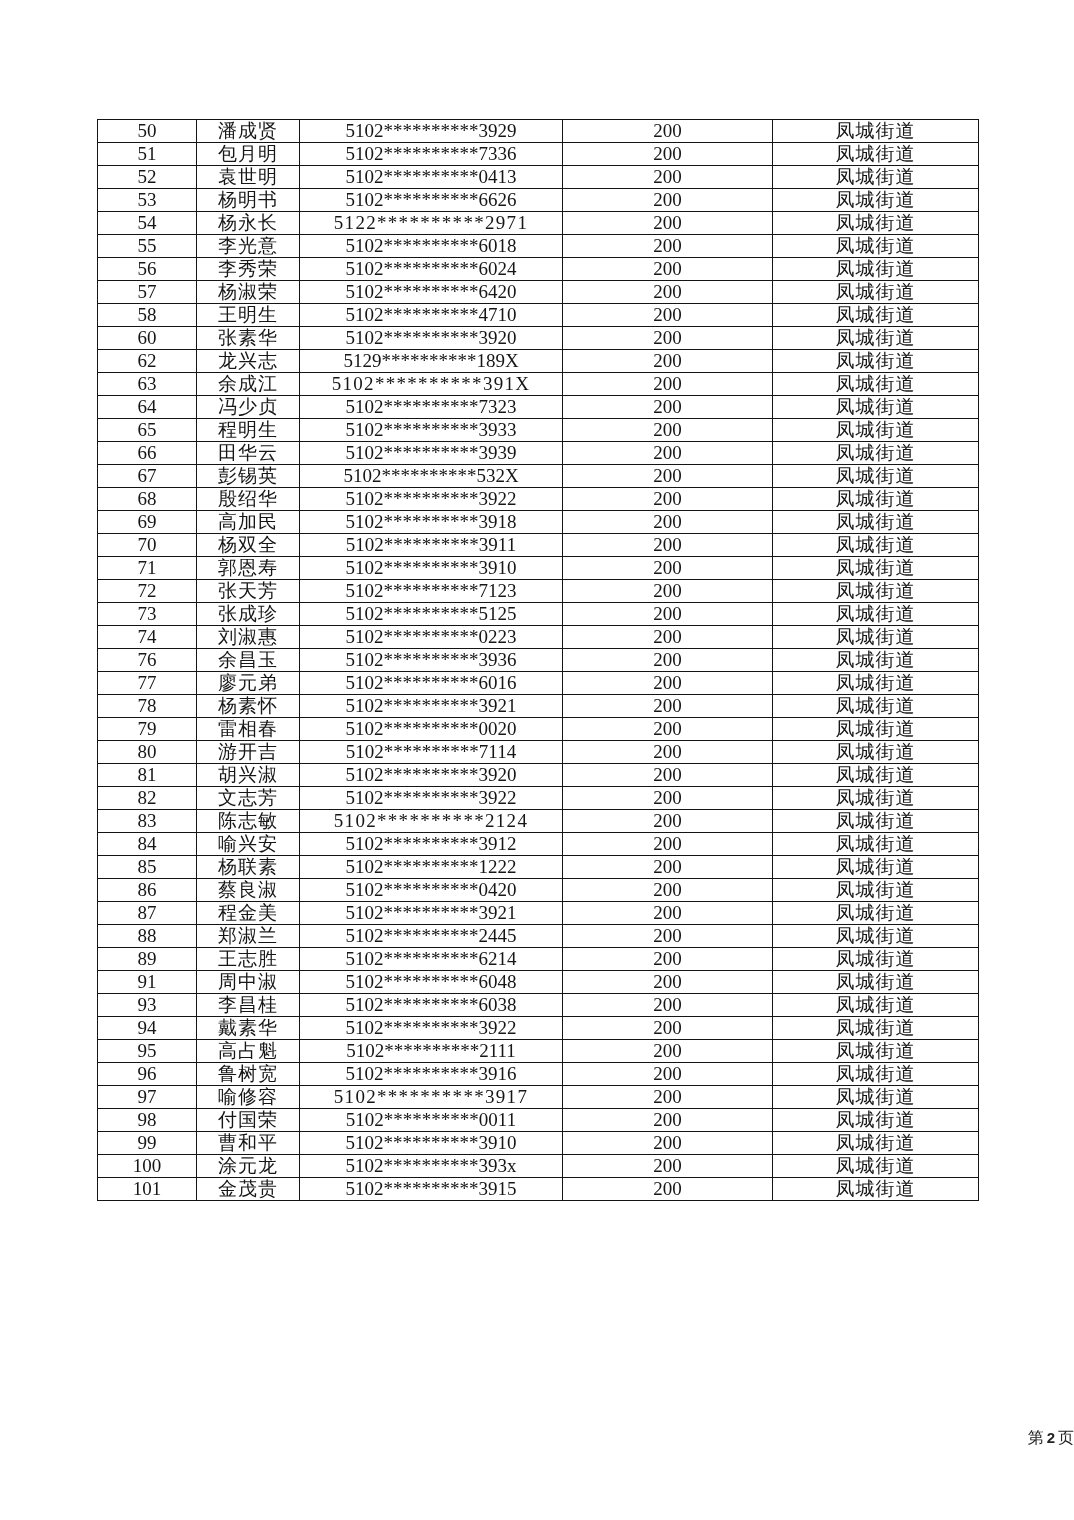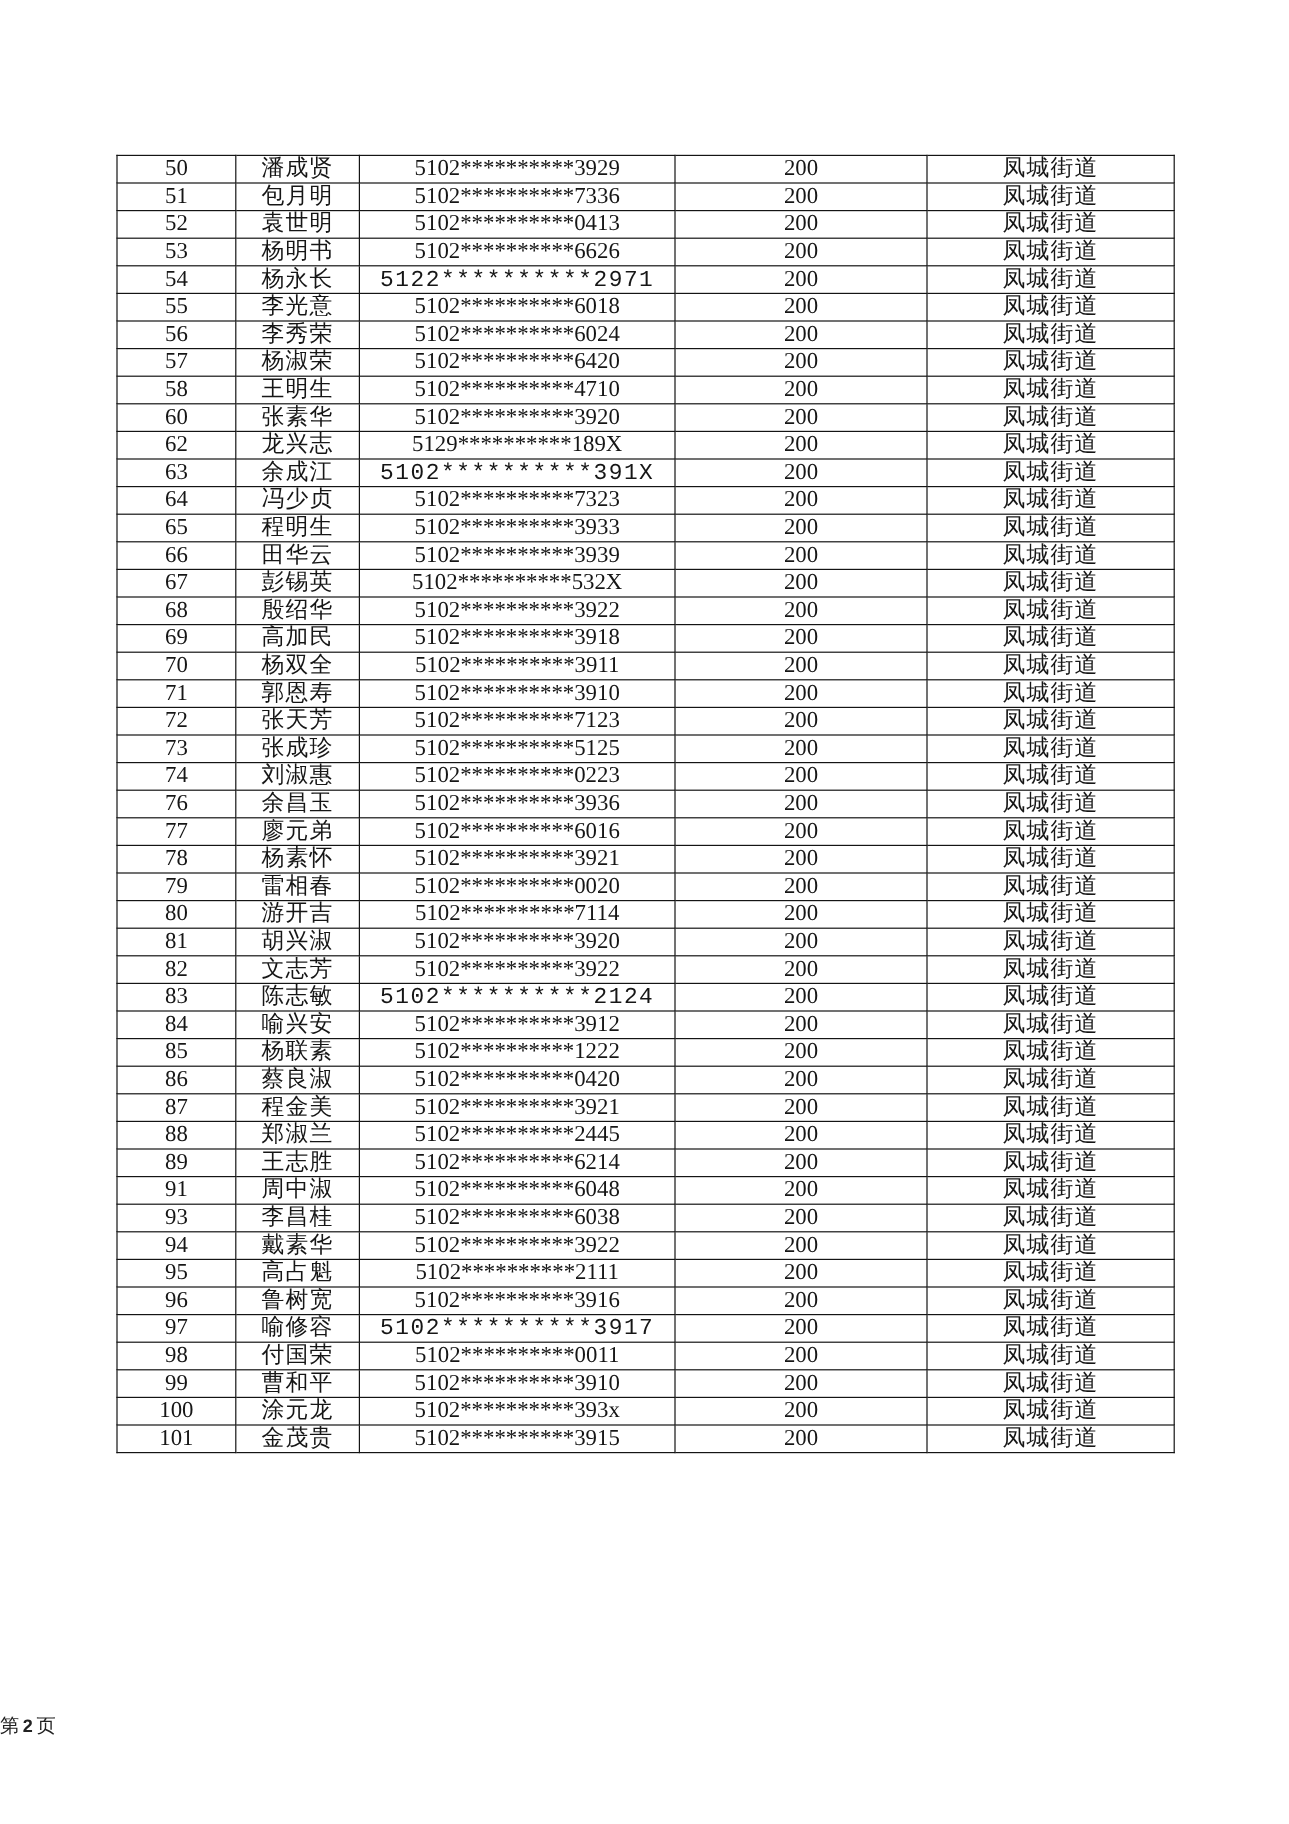--- a/index.html
+++ b/index.html
@@ -15,21 +15,21 @@
   .page {
     position: relative;
     width: 1074px;
     height: 1520px;
     background: #ffffff;
     overflow: hidden;
   }
   table.roster {
     position: absolute;
     left: 97px;
-    top: 129px;
+    top: 119px;
     width: 881px;
     border-collapse: collapse;
     table-layout: fixed;
     border-radius: 29px;
   }
   table.roster, table.roster td {
     border: 1.8px solid #141414;
   }
   table.roster td {
     height: 22px;
@@ -43,28 +43,27 @@
   }
   td.cell-name, td.cell-street {
     font-size: 19px;
     letter-spacing: 1px;
   }
   td.cell-id {
     font-size: 19px;
   }
   td.cell-id.spaced {
     letter-spacing: 1.3px;
-    font-family: Liberation Mono, monospace;
   }
   .footer {
     position: absolute;
     left: 0;
     top: 1428px;
     width: 1074px;
-    text-align: left;
+    text-align: right;
     font-size: 16px;
     color: #222;
   }
   .footer .page-num {
     font-family: "Liberation Sans", "DejaVu Sans", sans-serif;
     font-weight: bold;
     font-size: 15px;
     padding: 0 3px;
   }
 </style>

